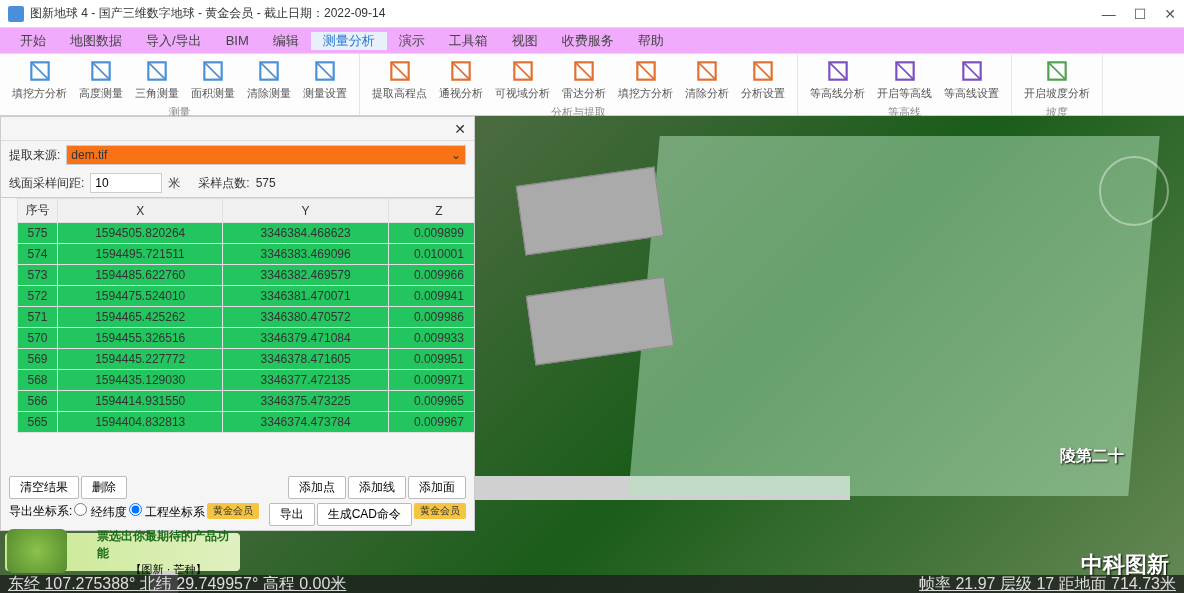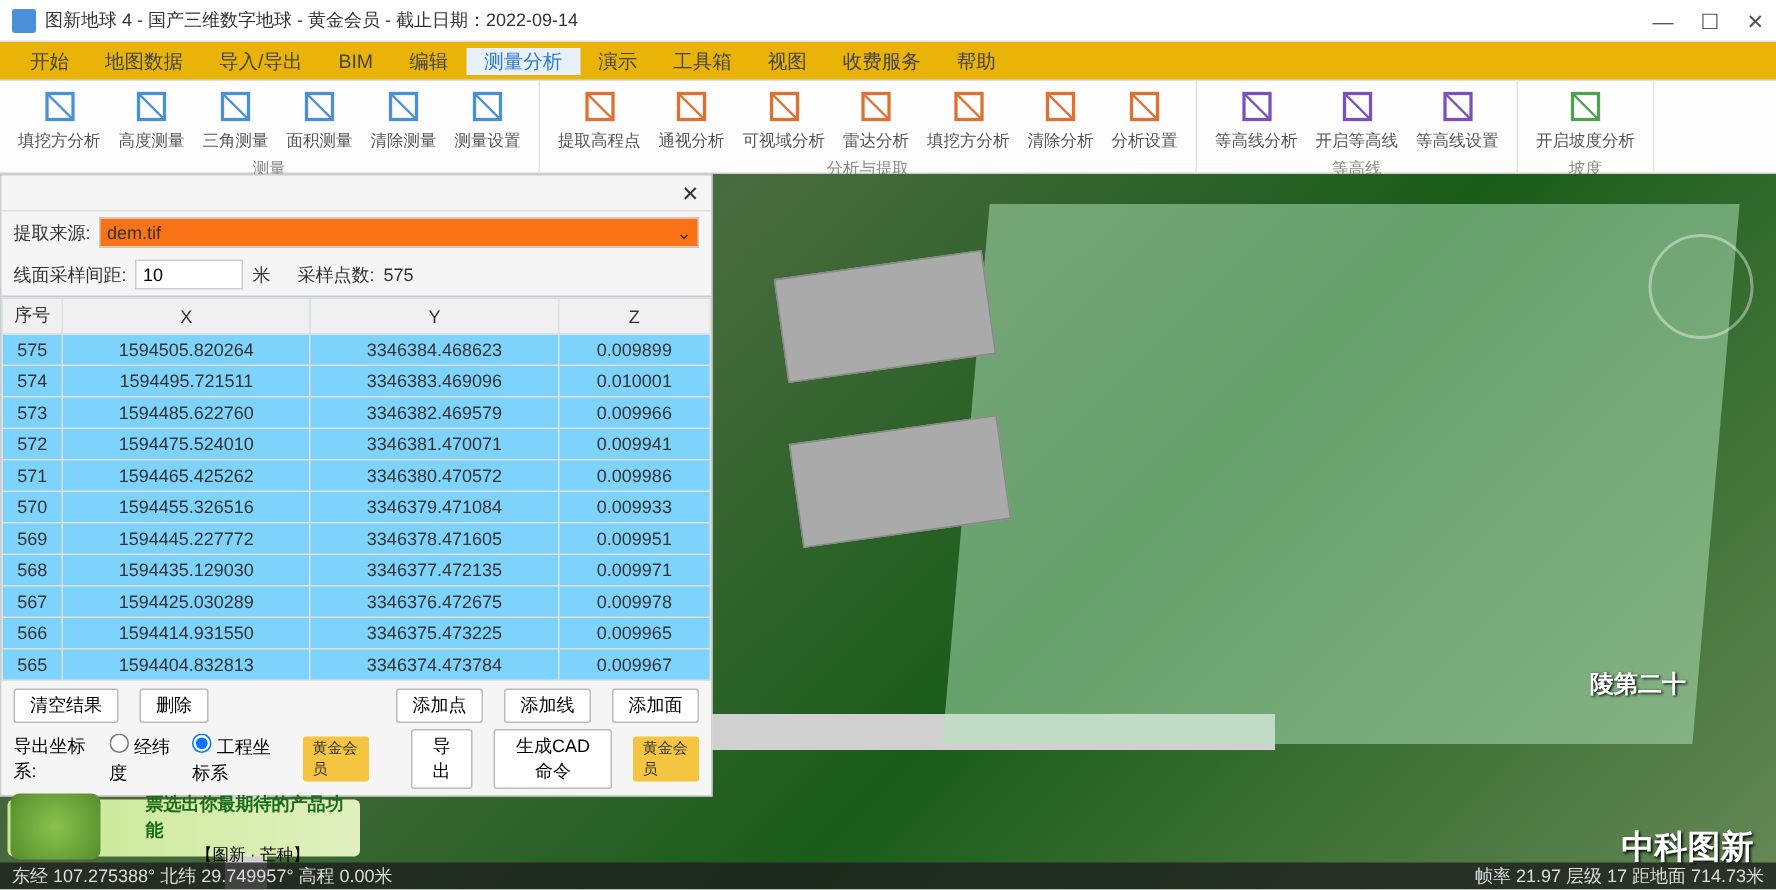--- a/index.html
+++ b/index.html
@@ -3,55 +3,55 @@
 <meta charset="utf-8">
 <style>
 * { box-sizing: border-box; margin: 0; padding: 0; font-family: "Microsoft YaHei", sans-serif; }
 body { width: 1184px; height: 593px; background: #f0f0f0; overflow: hidden; position: relative; }
 
 .titlebar { height: 28px; background: #fff; display: flex; align-items: center; padding: 0 8px; font-size: 12px; color: #333; border-bottom: 1px solid #ddd; }
 .titlebar .app-icon { width: 16px; height: 16px; background: #4a90d9; margin-right: 6px; border-radius: 2px; }
 .titlebar .title { flex: 1; }
 .win-controls { display: flex; gap: 18px; font-size: 14px; color: #555; }
 
-.menubar { height: 26px; background: #eab308; display: flex; align-items: center; padding: 0 8px; font-size: 13px; color: #444; border-bottom: 1px solid #e0e0e0; }
+.menubar { height: 26px; background: #f0abfc; display: flex; align-items: center; padding: 0 8px; font-size: 13px; color: #444; border-bottom: 1px solid #e0e0e0; }
 .menubar .menu-item { padding: 0 12px; cursor: pointer; }
 .menubar .menu-item.active { background: #e8f0fa; color: #2a7ad2; }
 
 .ribbon { height: 62px; background: #fdfdfd; display: flex; border-bottom: 1px solid #d0d0d0; }
 .ribbon-group { display: flex; flex-direction: column; border-right: 1px solid #e5e5e5; padding: 2px 6px; }
 .ribbon-tools { display: flex; flex: 1; }
 .ribbon-tool { display: flex; flex-direction: column; align-items: center; padding: 2px 6px; font-size: 11px; color: #555; cursor: pointer; }
 .ribbon-tool .icon { width: 26px; height: 26px; margin-bottom: 2px; display: flex; align-items: center; justify-content: center; }
 .ribbon-group-label { font-size: 11px; color: #888; text-align: center; padding-top: 2px; }
 
 .content { position: relative; height: 477px; display: flex; }
 
 .map-view { flex: 1; background: linear-gradient(135deg, #2a3f2a 0%, #4a6b3f 30%, #1a5c1a 60%, #668855 100%); position: relative; overflow: hidden; }
 .map-overlay { position: absolute; top: 20px; right: 40px; width: 500px; height: 360px; background: rgba(180, 230, 190, 0.5); transform: skew(-5deg); }
 .building { position: absolute; background: #aaa; border: 1px solid #888; }
 .road { position: absolute; background: #d0d0d0; }
 .logo-bottom { position: absolute; bottom: 13px; right: 15px; color: #fff; font-size: 22px; font-weight: bold; text-shadow: 1px 1px 2px #000; }
-.statusbar-map { position: absolute; bottom: 0; left: 0; right: 0; height: 18px; background: rgba(30,30,30,0.8); color: #ddd; font-size: 12px; display: flex; align-items: center; justify-content: space-between; padding: 0 8px; }
+.statusbar-map { position: absolute; bottom: 0; left: 0; right: 0; height: 18px; background: rgba(30,30,30,0.8); color: #ddd; font-size: 16px; display: flex; align-items: center; justify-content: space-between; padding: 0 8px; text-decoration: underline; }
 
 .panel { position: absolute; top: 0; left: 0; width: 475px; background: #f5f5f5; border: 1px solid #ccc; display: flex; flex-direction: column; height: 415px; }
 .panel-header { height: 24px; display: flex; align-items: center; padding: 0 8px; font-size: 12px; color: #333; border-bottom: 1px solid #ddd; }
 .panel-header .close { margin-left: auto; font-size: 14px; cursor: pointer; }
 .panel-row { display: flex; align-items: center; padding: 4px 8px; font-size: 12px; color: #333; gap: 6px; }
 .panel-row input[type=text] { border: 1px solid #ccc; padding: 2px 4px; font-size: 12px; }
 .source-select { flex: 1; border: 1px solid #ccc; background: #f97316; padding: 2px 4px; font-size: 12px; display: flex; justify-content: space-between; align-items: center; }
 
 .table-wrap { flex: 1; overflow-y: auto; border-top: 1px solid #ccc; }
-table { width: 100%; border-collapse: collapse; font-size: 12px; background: #7dd3fc; }
+table { width: 100%; border-collapse: collapse; font-size: 12px; background: #22c55e; margin-left: 16px; }
 th, td { border: 1px solid #e0e0e0; padding: 3px 6px; text-align: center; color: #333; }
 th { background: #f0f0f0; font-weight: normal; }
 td:first-child, th:first-child { width: 40px; }
 
 .panel-footer { padding: 4px 8px; font-size: 12px; background: #f5f5f5; display: flex; flex-direction: column; gap: 4px; }
-.btn-row { display: flex; gap: 14px; align-items: center; }
+.btn-row { display: flex; gap: 2px; align-items: flex-start; }
 .btn { border: 1px solid #bbb; background: #fff; padding: 2px 10px; font-size: 12px; cursor: pointer; border-radius: 2px; }
 .badge { background: #f5c542; color: #333; font-size: 10px; padding: 1px 6px; border-radius: 2px; }
 .spacer { flex: 1; }
 
 .promo { position: absolute; bottom: 22px; left: 5px; width: 235px; height: 38px; background: linear-gradient(90deg, #c8e890, #e0f0c0); font-size: 12px; display: flex; align-items: center; padding-left: 92px; flex-direction: column; justify-content: center; border-radius: 4px; }
 .promo-img { position: absolute; left: 2px; top: -4px; width: 60px; height: 44px; background: radial-gradient(circle, #8bc34a, #558b2f); border-radius: 6px; }
 
 svg { width: 100%; height: 100%; }
 </style>
 </head>
@@ -349,26 +349,20 @@
               <td>3346378.471605</td>
               <td>0.009951</td>
             </tr>
             <tr>
               <td>568</td>
               <td>1594435.129030</td>
               <td>3346377.472135</td>
               <td>0.009971</td>
             </tr>
             <tr>
-              <td>567</td>
-              <td>1594425.030289</td>
-              <td>3346376.472675</td>
-              <td>0.009978</td>
-            </tr>
-            <tr>
               <td>566</td>
               <td>1594414.931550</td>
               <td>3346375.473225</td>
               <td>0.009965</td>
             </tr>
             <tr>
               <td>565</td>
               <td>1594404.832813</td>
               <td>3346374.473784</td>
               <td>0.009967</td>

